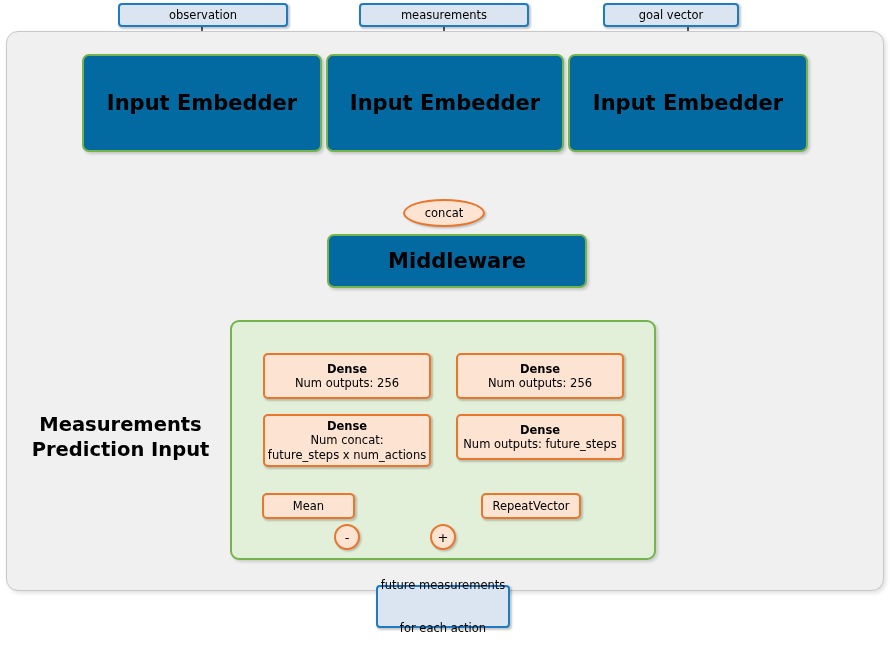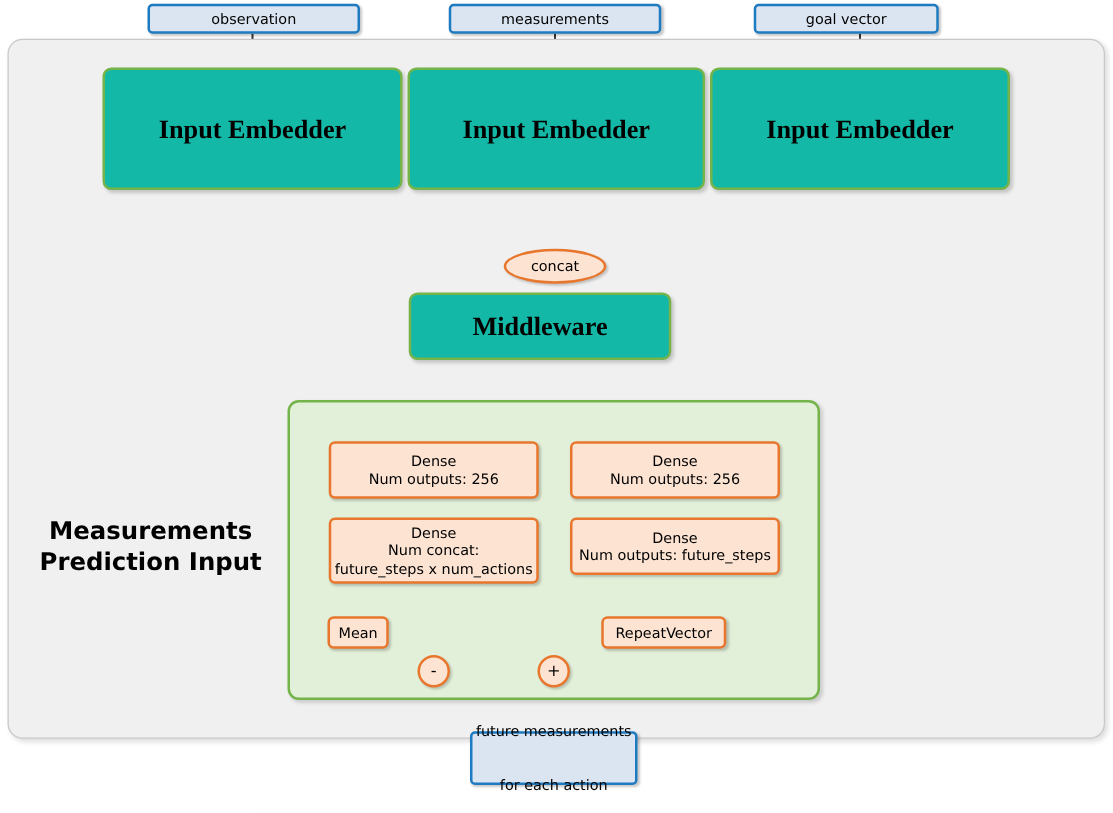--- a/index.html
+++ b/index.html
@@ -41,41 +41,40 @@
     background: #dbe5f1;
     border: 2.5px solid #1f7bc1;
     border-radius: 4px;
     color: #000000;
     font-size: 11.5px;
     box-shadow: 1.5px 1.5px 2px rgba(0,0,0,0.22);
   }
 
   
   .green-box {
-    background: #14b8a6;
+    background: #0369a1;
     border: 2.5px solid #74b44a;
     border-radius: 7px;
     color: #000000;
     font-weight: bold;
     box-shadow: 2px 2px 3px rgba(0,0,0,0.18);
-    font-family: Liberation Serif, serif;
   }
   .embedder { font-size: 21px; }
   .middleware { font-size: 21px; }
 
   
   .orange-box {
     background: #fce3d2;
     border: 2.5px solid #e8762c;
     border-radius: 5px;
     color: #000000;
     font-size: 11.5px;
     box-shadow: 1.5px 1.5px 2px rgba(0,0,0,0.2);
   }
-  .orange-box .ttl { font-weight: normal; }
+  .orange-box .ttl { font-weight: bold; }
 
   
   .ellipse-node {
     position: absolute;
     box-sizing: border-box;
     background: #fce3d2;
     border: 2.5px solid #e8762c;
     border-radius: 50%;
     display: flex;
     align-items: center;
@@ -201,54 +200,54 @@
       <path d="M540,519 L540,526 Q540,537 529,537 L473,537"></path>
     </g>
   </svg>
 
   <div class="node io-box" style="left:118px; top:3px; width:170px; height:24px;">
     <span>observation</span>
   </div>
   <div class="node io-box" style="left:359px; top:3px; width:170px; height:24px;">
     <span>measurements</span>
   </div>
-  <div class="node io-box" style="left:603px; top:3px; width:148px; height:24px;">
+  <div class="node io-box" style="left:603px; top:3px; width:136px; height:24px;">
     <span>goal vector</span>
   </div>
 
   <div class="node green-box embedder" style="left:82px; top:54px; width:240px; height:98px;">
     <span>Input Embedder</span>
   </div>
   <div class="node green-box embedder" style="left:326px; top:54px; width:238px; height:98px;">
     <span>Input Embedder</span>
   </div>
   <div class="node green-box embedder" style="left:568px; top:54px; width:240px; height:98px;">
     <span>Input Embedder</span>
   </div>
 
   <div class="ellipse-node" style="left:403px; top:188px; width:82px; height:28px;">
     <span>concat</span>
   </div>
 
-  <div class="node green-box middleware" style="left:327px; top:234px; width:210px; height:54px;">
+  <div class="node green-box middleware" style="left:327px; top:234px; width:260px; height:54px;">
     <span>Middleware</span>
   </div>
 
   <div class="node orange-box" style="left:263px; top:353px; width:168px; height:46px;">
     <span class="ttl">Dense</span>
     <span>Num outputs: 256</span>
   </div>
 
   <div class="node orange-box" style="left:263px; top:414px; width:168px; height:53px;">
     <span class="ttl">Dense</span>
     <span>Num concat:</span>
     <span>future_steps x num_actions</span>
   </div>
 
-  <div class="node orange-box" style="left:262px; top:493px; width:49px; height:26px;">
+  <div class="node orange-box" style="left:262px; top:493px; width:93px; height:26px;">
     <span>Mean</span>
   </div>
 
   <div class="node orange-box" style="left:456px; top:353px; width:168px; height:46px;">
     <span class="ttl">Dense</span>
     <span>Num outputs: 256</span>
   </div>
 
   <div class="node orange-box" style="left:456px; top:414px; width:168px; height:46px;">
     <span class="ttl">Dense</span>

